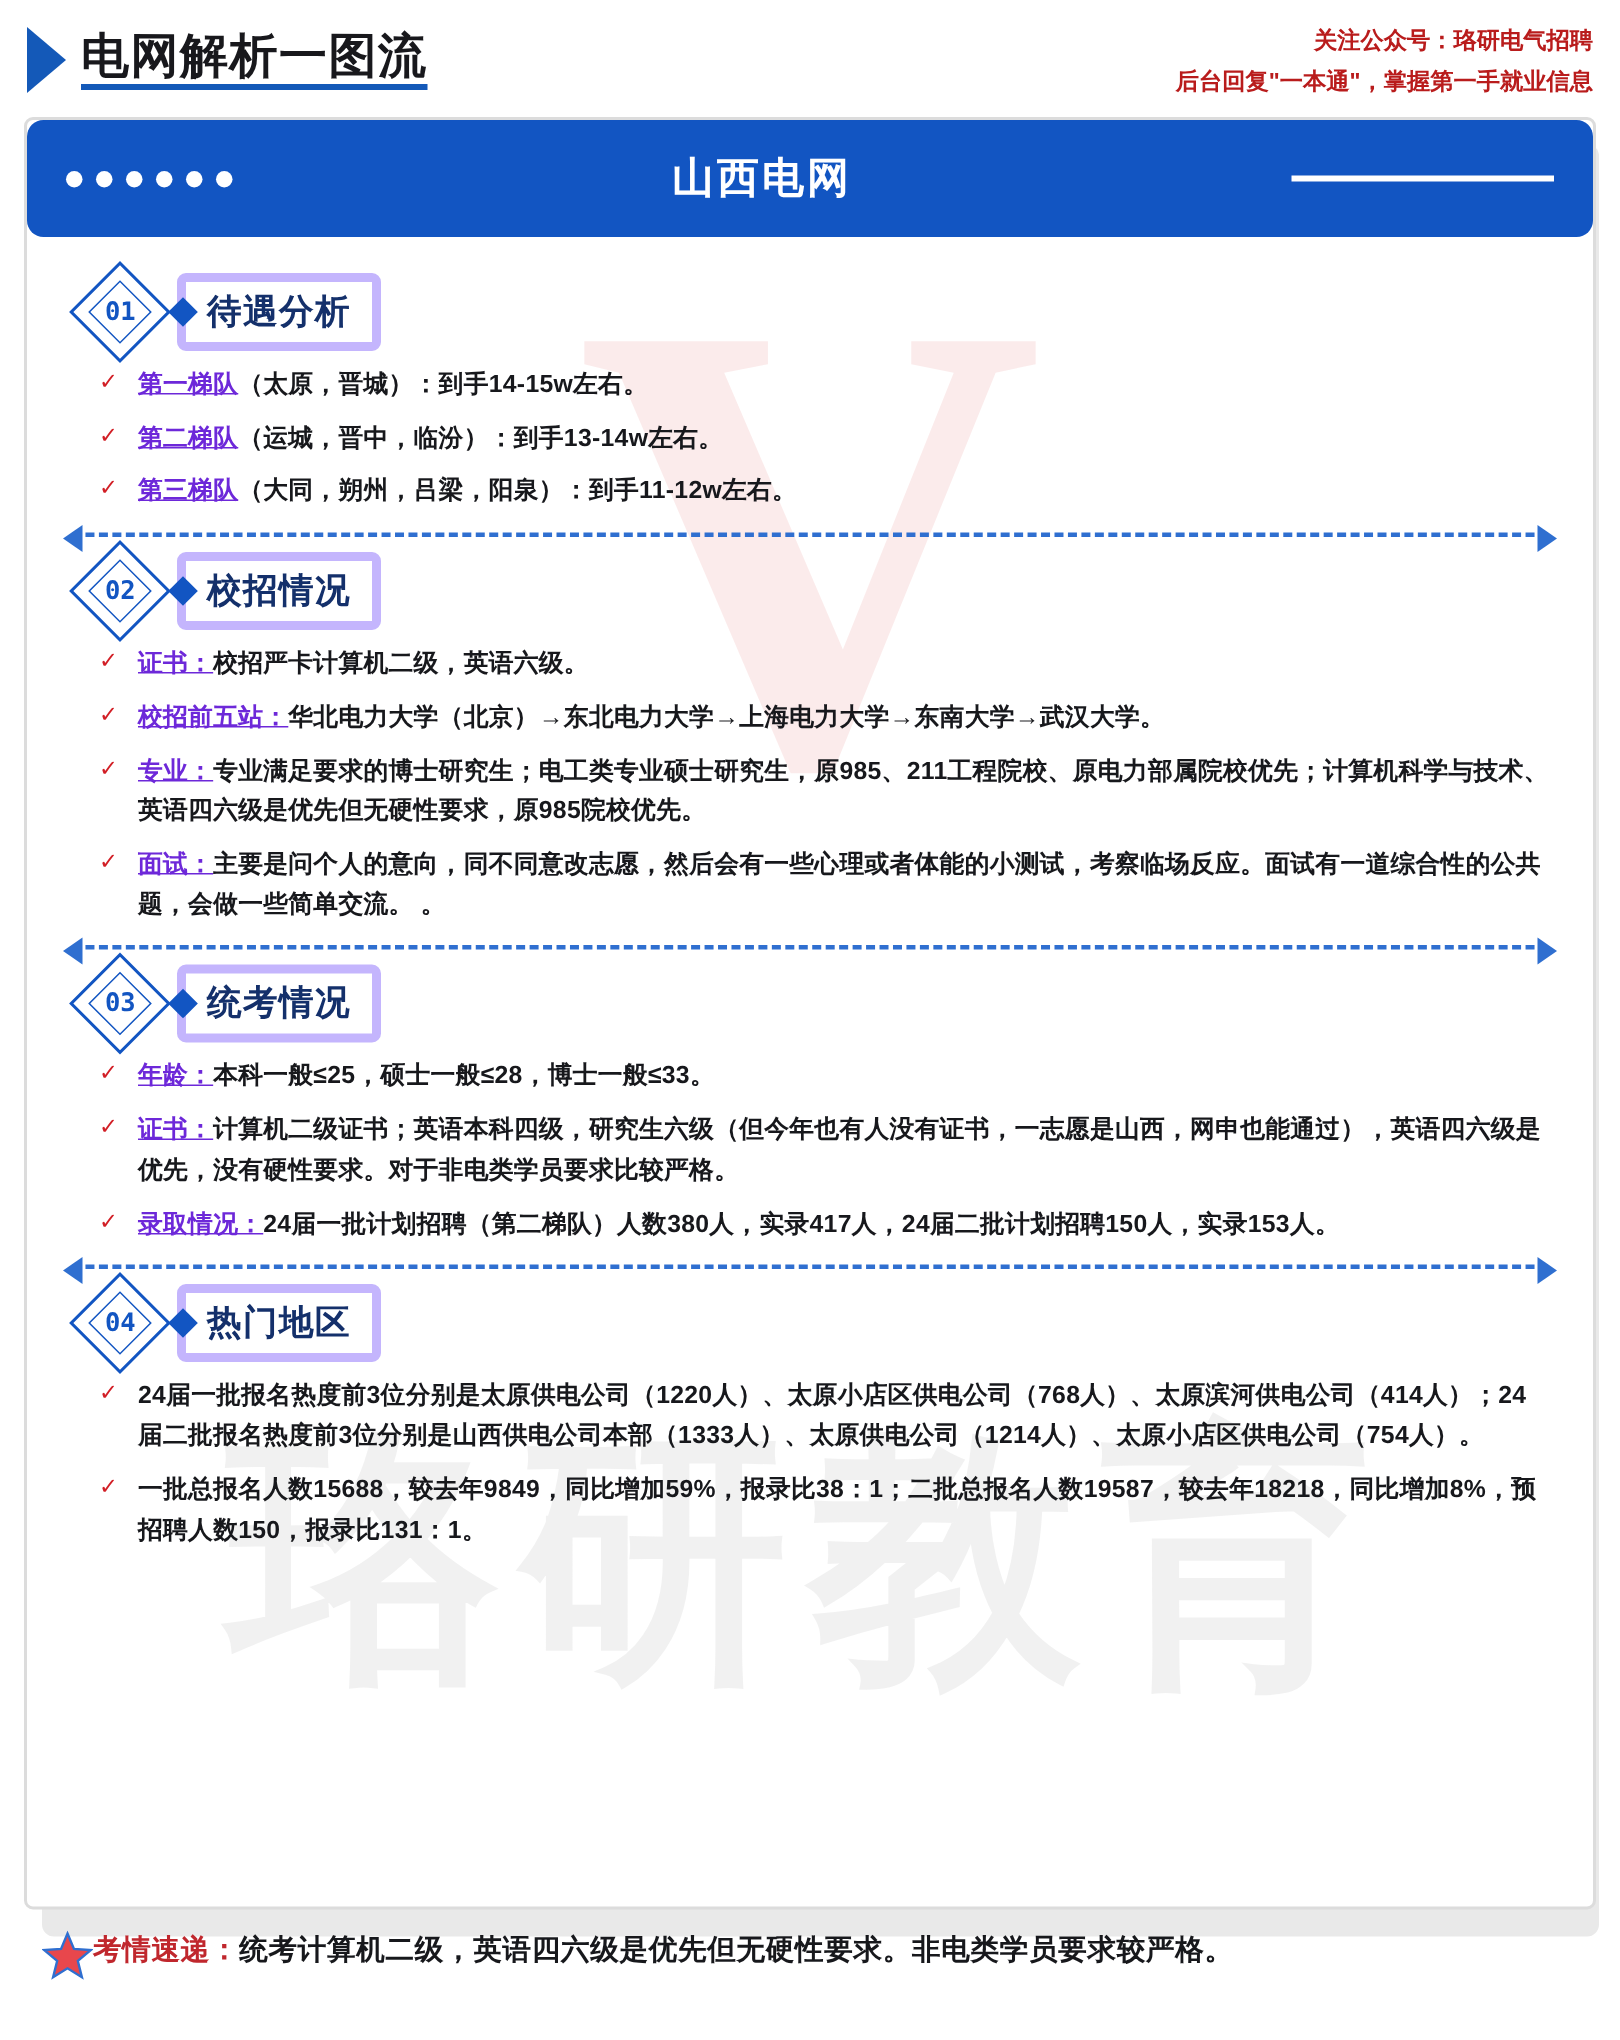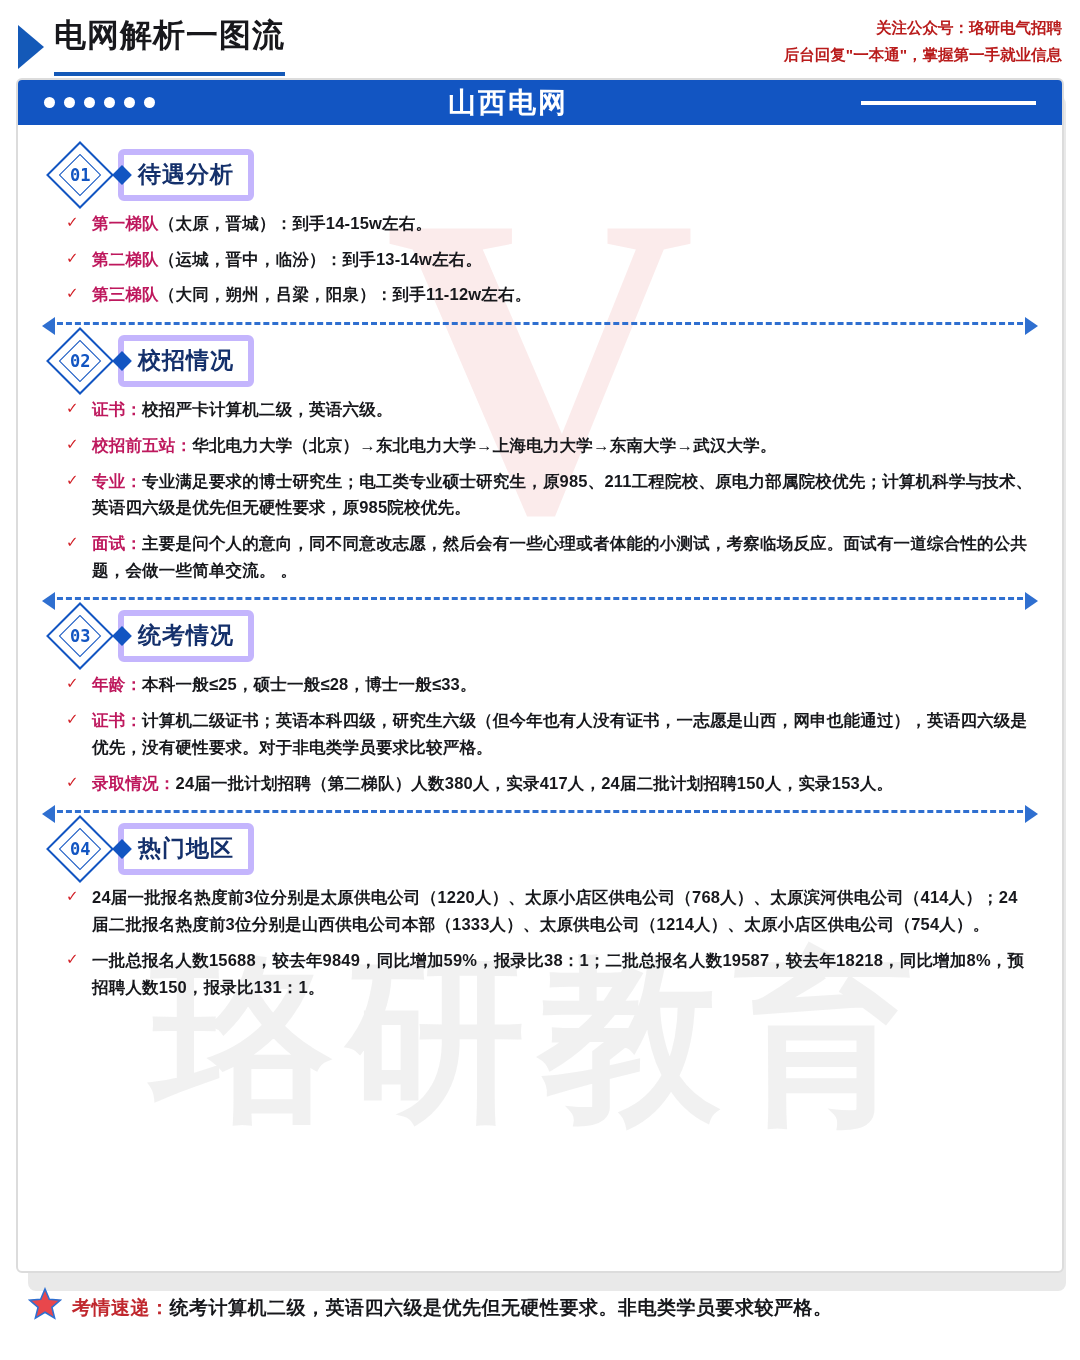--- a/index.html
+++ b/index.html
@@ -32,21 +32,21 @@
     border-top: 22px solid transparent;
     border-bottom: 22px solid transparent;
     border-left: 26px solid #1459b8;
   }
   .hdr-title {
     font-size: 32px;
     font-weight: bold;
     color: #18181c;
     letter-spacing: 1px;
     border-bottom: 4px solid #1459b8;
-    padding-bottom: 19px;
+    padding-bottom: 1px;
     line-height: 1.1;
   }
   .hdr-right {
     margin-left: auto;
     text-align: right;
     color: #b91c1c;
     font-weight: bold;
     font-size: 15.5px;
     line-height: 1.75;
     padding-top: 4px;
@@ -99,25 +99,26 @@
     font-weight: bold;
     color: rgba(150,150,150,0.13);
     white-space: nowrap;
     letter-spacing: 14px;
   }
 
   .bluebar {
     position: relative;
     z-index: 2;
     background: #1255c2;
-    height: 45px;
+    height: 78px;
     display: flex;
     align-items: center;
     padding: 0 26px;
     color: #fff;
+    border-radius: 11px;
   }
   .dots { display: flex; gap: 9px; }
   .dots i {
     width: 11px; height: 11px; border-radius: 50%;
     background: #fff; display: block;
   }
   .bluebar-title {
     flex: 1;
     text-align: center;
     font-size: 28px;
@@ -194,21 +195,21 @@
     letter-spacing: 0.2px;
   }
   ul.items li::before {
     content: "✓";
     position: absolute;
     left: 0; top: 0;
     color: #d21f26;
     font-size: 15px;
     font-weight: bold;
   }
-  .lbl { color: #be185d; }
+  .lbl { color: #6d28d9; text-decoration: underline; }
 
   
   .divider {
     position: relative;
     height: 2px;
     margin: 14px 8px 8px 8px;
     border-top: 3px dashed #2f6fd0;
   }
   .divider::before, .divider::after {
     content: "";
@@ -217,22 +218,21 @@
     width: 0; height: 0;
     border-top: 9px solid transparent;
     border-bottom: 9px solid transparent;
   }
   .divider::before { left: -6px; border-right: 13px solid #2f6fd0; }
   .divider::after { right: -6px; border-left: 13px solid #2f6fd0; }
 
   
   .footer {
     display: flex;
-    align-items: flex-end;
-    gap: 10px;
+    align-items: flex-start;
     padding: 14px 22px 0 28px;
   }
   .star {
     width: 34px; height: 34px;
     position: relative;
     flex: 0 0 auto;
   }
   .star svg { display: block; }
   .footer-text {
     font-size: 19px;

